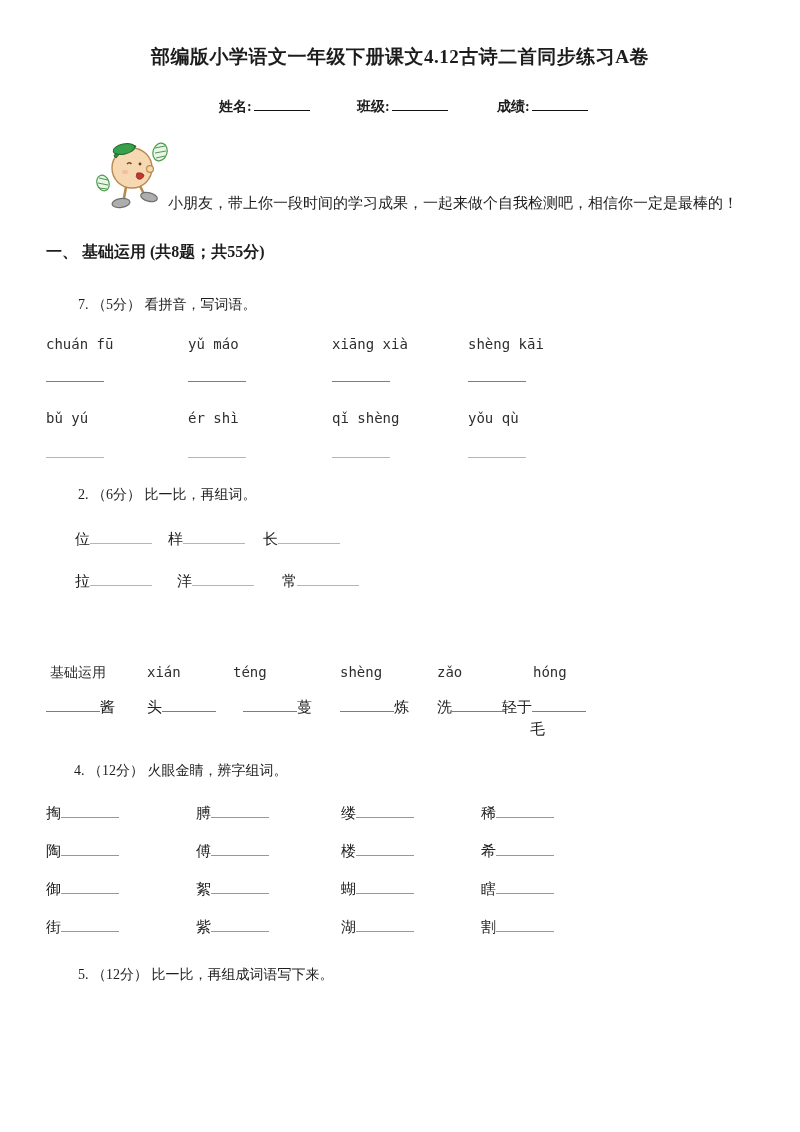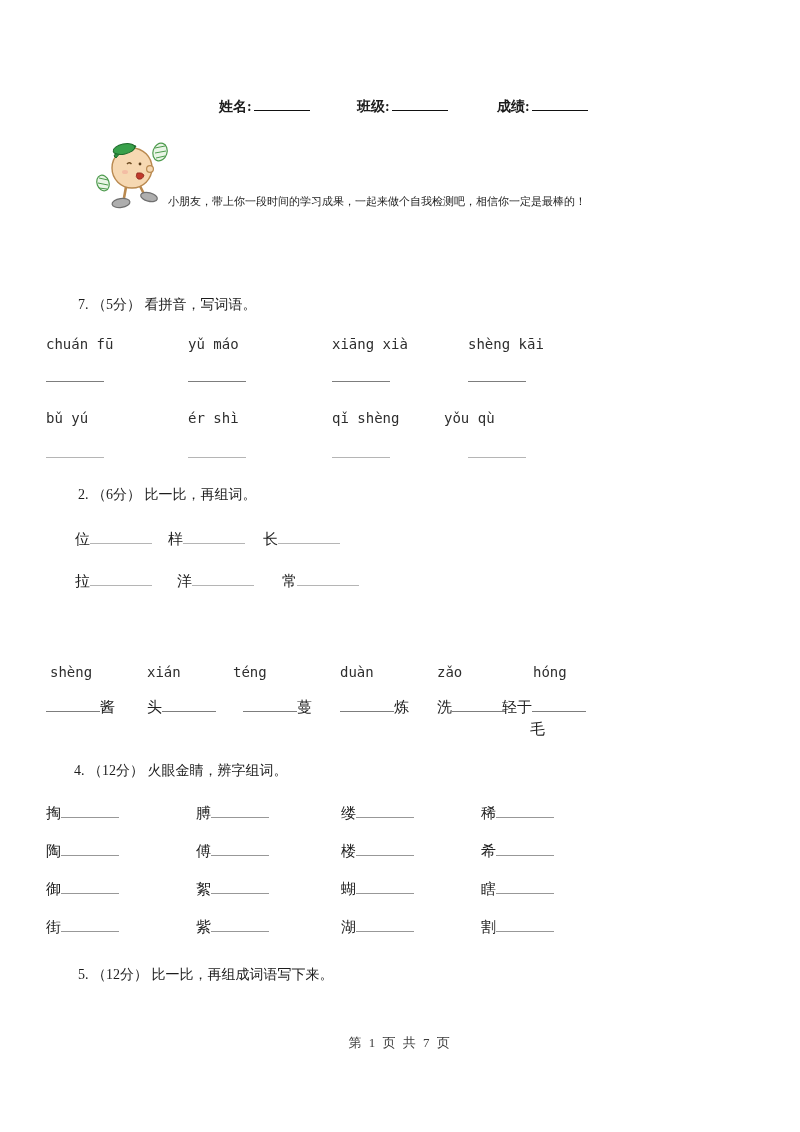--- a/index.html
+++ b/index.html
@@ -13,21 +13,21 @@
   .row { position:absolute; left:0; width:100%; height:0; }
   .cell { position:absolute; white-space:nowrap; }
 
   .title { top:44px; left:0; width:100%; text-align:center;
            font-size:19px; font-weight:bold; letter-spacing:0.5px; }
 
   .namerow { top:96px; font-size:14px; font-weight:bold; }
   .nameline { display:inline-block; width:56px; height:14px;
               border-bottom:1.5px solid #111; margin-left:2px; }
 
-  .intro { top:194px; left:168px; font-size:11px; white-space:nowrap; }
+  .intro { top:194px; left:168px; font-size:15px; white-space:nowrap; }
 
   .sec-head { top:242px; left:46px; font-size:16px; font-weight:bold; }
 
   .q-head { font-size:14px; white-space:nowrap; }
 
   .py { font-family:"DejaVu Sans Mono",monospace; font-size:14px; color:#2e2e2e; white-space:nowrap; }
 
   .hz { font-size:15px; color:#222; }
 
   .blank { display:inline-block; height:13px; vertical-align:baseline; }
@@ -37,20 +37,21 @@
   .w54 { width:54px; } .w58 { width:58px; } .w62 { width:62px; }
 
   .footer { top:1034px; left:0; width:100%; text-align:center;
             font-size:13px; color:#3d3d3d; letter-spacing:2px; }
 </style>
 </head>
 <body>
 
 <div class="page">
 
+  <div class="abs title">部编版小学语文一年级下册课文4.12古诗二首同步练习A卷</div>
 
   <div class="row namerow">
     <span class="cell" style="left:219px"><span>姓名:</span><span class="nameline"></span></span>
     <span class="cell" style="left:357px"><span>班级:</span><span class="nameline"></span></span>
     <span class="cell" style="left:497px"><span>成绩:</span><span class="nameline"></span></span>
   </div>
 
   <svg class="abs" style="left:94px; top:136px" width="82" height="78" viewBox="0 0 82 78">
 
     <ellipse cx="66" cy="16" rx="7" ry="9" fill="#e9f5e6" stroke="#4c9a4c" stroke-width="1.2" transform="rotate(18 66 16)"></ellipse>
@@ -74,39 +75,40 @@
     <path d="M43 37 q5 -1 7 2 q-1 5 -6 4 q-3 -2 -1 -6 Z" fill="#c0392b" stroke="#8e2a1f" stroke-width="0.8"></path>
 
     <path d="M32 51 L30 62 M46 50 L50 58" stroke="#b9894f" stroke-width="2.6" fill="none"></path>
 
     <ellipse cx="27" cy="67" rx="9" ry="4.5" fill="#aeaeae" stroke="#6f6f6f" stroke-width="1.2" transform="rotate(-8 27 67)"></ellipse>
     <ellipse cx="55" cy="61" rx="8.5" ry="4.2" fill="#aeaeae" stroke="#6f6f6f" stroke-width="1.2" transform="rotate(14 55 61)"></ellipse>
   </svg>
 
   <div class="abs intro">小朋友，带上你一段时间的学习成果，一起来做个自我检测吧，相信你一定是最棒的！</div>
 
+  <div class="abs sec-head">一、 基础运用 (共8题；共55分)</div>
 
   <div class="abs q-head" style="left:78px; top:296px">7. （5分） 看拼音，写词语。</div>
   <div class="row" style="top:336px">
     <span class="cell py" style="left:46px">chuán fū</span>
     <span class="cell py" style="left:188px">yǔ  máo</span>
     <span class="cell py" style="left:332px">xiāng xià</span>
     <span class="cell py" style="left:468px">shèng kāi</span>
   </div>
   <div class="row" style="top:368px">
     <span class="cell blank b-dark w58" style="left:46px"></span>
     <span class="cell blank b-dark w58" style="left:188px"></span>
     <span class="cell blank b-dark w58" style="left:332px"></span>
     <span class="cell blank b-dark w58" style="left:468px"></span>
   </div>
   <div class="row" style="top:410px">
     <span class="cell py" style="left:46px">bǔ  yú</span>
     <span class="cell py" style="left:188px">ér shì</span>
     <span class="cell py" style="left:332px">qǐ  shèng</span>
-    <span class="cell py" style="left:444px">yǒu qù</span>
+    <span class="cell py" style="left:468px">yǒu qù</span>
   </div>
   <div class="row" style="top:444px">
     <span class="cell blank b-light w58" style="left:46px"></span>
     <span class="cell blank b-light w58" style="left:188px"></span>
     <span class="cell blank b-light w58" style="left:332px"></span>
     <span class="cell blank b-light w58" style="left:468px"></span>
   </div>
 
   <div class="abs q-head" style="left:78px; top:486px">2. （6分） 比一比，再组词。</div>
   <div class="row" style="top:530px">
@@ -114,24 +116,24 @@
     <span class="cell" style="left:168px"><span class="hz">样</span><span class="blank b-light w62"></span></span>
     <span class="cell" style="left:263px"><span class="hz">长</span><span class="blank b-light w62"></span></span>
   </div>
   <div class="row" style="top:572px">
     <span class="cell" style="left:75px"><span class="hz">拉</span><span class="blank b-light w62"></span></span>
     <span class="cell" style="left:177px"><span class="hz">洋</span><span class="blank b-light w62"></span></span>
     <span class="cell" style="left:282px"><span class="hz">常</span><span class="blank b-light w62"></span></span>
   </div>
 
   <div class="row" style="top:664px">
-    <span class="cell py" style="left:50px">shèng</span>
+    <span class="cell py" style="left:50px">基础运用</span>
     <span class="cell py" style="left:147px">xián</span>
     <span class="cell py" style="left:233px">téng</span>
-    <span class="cell py" style="left:340px">duàn</span>
+    <span class="cell py" style="left:340px">shèng</span>
     <span class="cell py" style="left:437px">zǎo</span>
     <span class="cell py" style="left:533px">hóng</span>
   </div>
   <div class="row" style="top:698px">
     <span class="cell" style="left:46px"><span class="blank b-dark w54"></span><span class="hz">酱</span></span>
     <span class="cell" style="left:147px"><span class="hz">头</span><span class="blank b-dark w54"></span></span>
     <span class="cell" style="left:243px"><span class="blank b-dark w54"></span><span class="hz">蔓</span></span>
     <span class="cell" style="left:340px"><span class="blank b-dark w54"></span><span class="hz">炼</span></span>
     <span class="cell" style="left:437px"><span class="hz">洗</span><span class="blank b-dark w54"></span></span>
     <span class="cell" style="left:502px"><span class="hz">轻于</span><span class="blank b-dark w54"></span></span>
@@ -159,15 +161,14 @@
   </div>
   <div class="row" style="top:918px">
     <span class="cell" style="left:46px"><span class="hz">街</span><span class="blank b-mid w58"></span></span>
     <span class="cell" style="left:196px"><span class="hz">紫</span><span class="blank b-mid w58"></span></span>
     <span class="cell" style="left:341px"><span class="hz">湖</span><span class="blank b-mid w58"></span></span>
     <span class="cell" style="left:481px"><span class="hz">割</span><span class="blank b-mid w58"></span></span>
   </div>
 
   <div class="abs q-head" style="left:78px; top:966px">5. （12分） 比一比，再组成词语写下来。</div>
 
-  <div class="abs footer">第 1 页 共 7 页</div>
 
 </div>
 
 </body></html>

